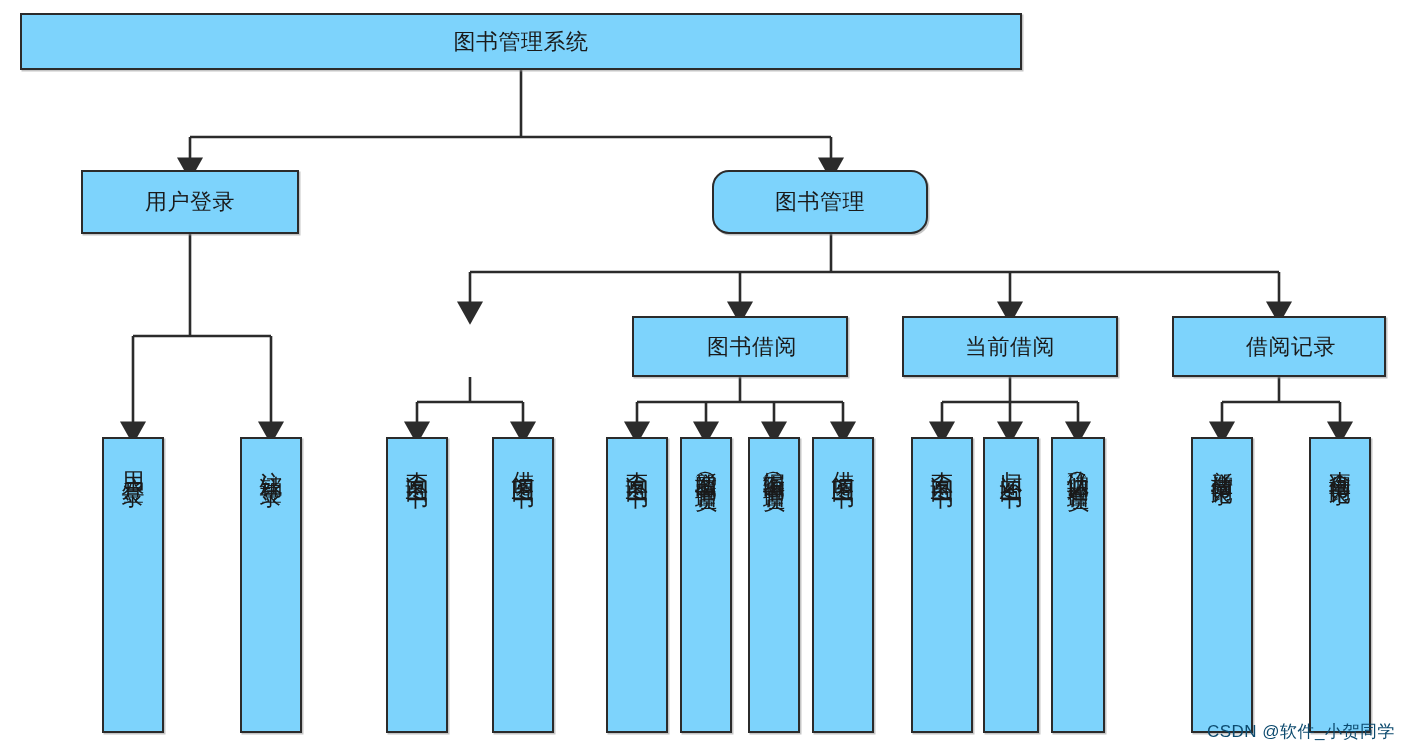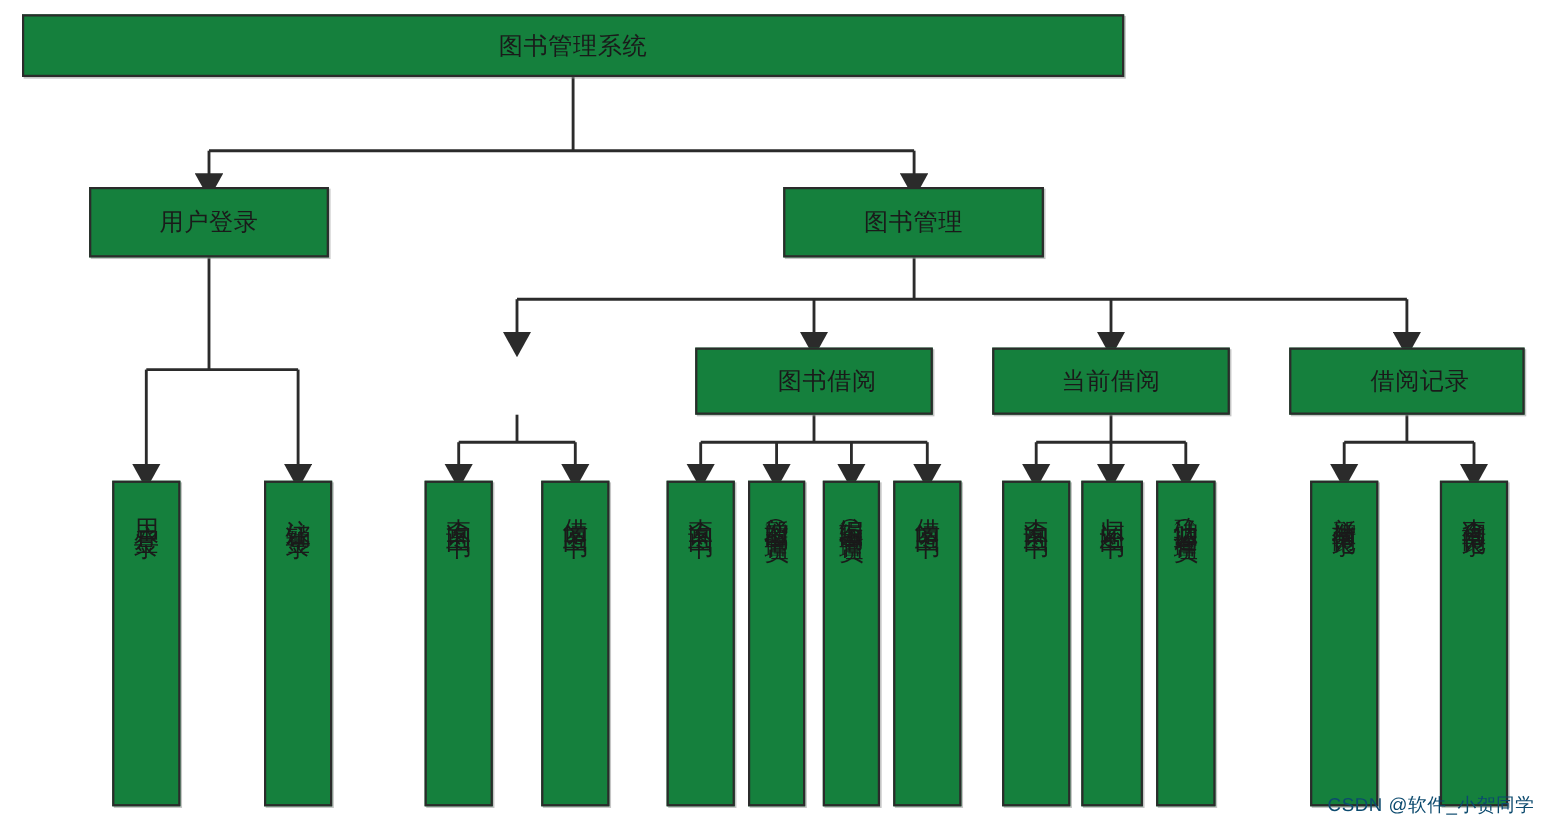--- a/index.html
+++ b/index.html
@@ -22,21 +22,21 @@
     left: 0;
     top: 0;
     width: 1405px;
     height: 747px;
     pointer-events: none;
   }
   .node {
     position: absolute;
     box-sizing: border-box;
     border: 2.5px solid #2b2b2b;
-    background: #15803d;
+    background: #7dd3fc;
     display: flex;
     align-items: center;
     justify-content: center;
     box-shadow: 1.5px 1.5px 0 rgba(150,150,150,0.55);
   }
   .node .lbl {
     color: #1a1a1a;
     font-size: 22px;
     line-height: 1.18;
     letter-spacing: 0.5px;
@@ -126,21 +126,21 @@
     </g>
   </svg>
 
   <div class="node" style="left:20px; top:13px; width:1002px; height:57px;">
     <span class="lbl">图书管理系统</span>
   </div>
 
   <div class="node" style="left:81px; top:170px; width:218px; height:64px;">
     <span class="lbl">用户登录</span>
   </div>
-  <div class="node" style="left:712px; top:170px; width:237px; height:64px;">
+  <div class="node" style="left:712px; top:170px; width:216px; height:64px;border-radius:17px;">
     <span class="lbl">图书管理</span>
   </div>
 
   <div class="node" style="left:632px; top:316px; width:216px; height:61px;padding-left:24px;">
     <span class="lbl">图书借阅</span>
   </div>
   <div class="node" style="left:902px; top:316px; width:216px; height:61px;">
     <span class="lbl">当前借阅</span>
   </div>
   <div class="node" style="left:1172px; top:316px; width:214px; height:61px;padding-left:24px;">

